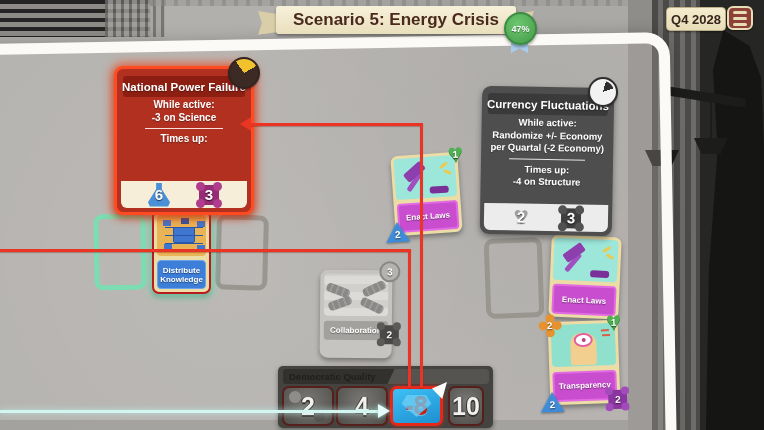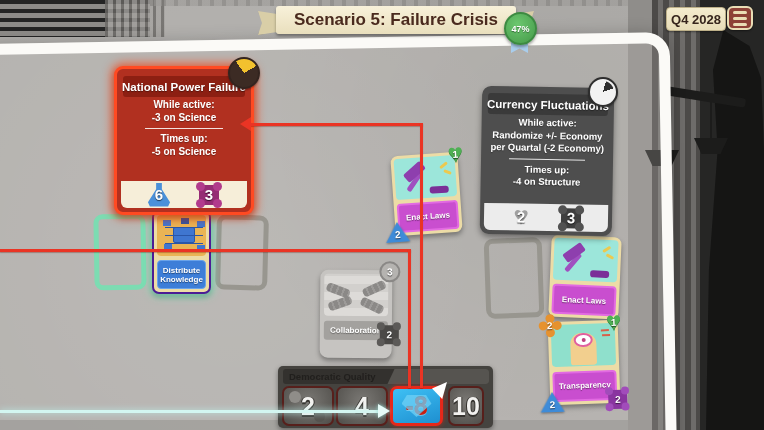--- a/index.html
+++ b/index.html
@@ -108,21 +108,21 @@
   .acard .top{position:relative;width:100%;height:55%;border-radius:4px;overflow:hidden;}
   .acard .label{position:absolute;left:3px;right:3px;bottom:3px;top:60%;border-radius:4px;
      display:flex;align-items:center;justify-content:center;text-align:center;}
   .acard .label span{color:#fff;font-weight:bold;font-size:8px;line-height:9px;
      text-shadow:0 1px 1px rgba(0,0,0,.45);}
   .acard.magenta .label{background:#c94ecf;border:2px solid #e26ae2;box-sizing:border-box;}
   .top.cyan{background:#9ce6da;}
   .top.teal2{background:#8fe0cc;}
   .top.yellow{background:#e9b455;}
   .glowteal{box-shadow:0 0 9px 2px rgba(110,230,180,.9),0 3px 5px rgba(0,0,0,.3);
-     border:2px solid #4c1d95;}
+     border:2px solid #b91c1c;}
   .dk-label{background:#3d7ed8;border:1px solid #6aa3ea;}
   
   .gavel{position:absolute;inset:0;}
   .gavel .head{position:absolute;left:9px;top:9px;width:22px;height:10px;background:#8e3fae;
      border-radius:2px;transform:rotate(-38deg);}
   .gavel .handle{position:absolute;left:17px;top:13px;width:5px;height:22px;background:#a050c0;
      border-radius:2px;transform:rotate(38deg);}
   .gavel .base{position:absolute;right:8px;bottom:4px;width:19px;height:7px;background:#7b2f98;
      border-radius:3px;}
   .gavel .spark{position:absolute;right:7px;top:8px;width:9px;height:3px;background:#ecc94f;
@@ -225,21 +225,21 @@
 <div class="abs art-string-l"></div>
 <div class="abs art-string-r"></div>
 <div class="abs art-scale-l"></div>
 <div class="abs art-scale-r"></div>
 <div class="abs art-bottom"></div>
 <div class="abs board"></div>
 
 <div class="abs banner-end l"></div>
 <div class="abs banner-end r"></div>
 <div class="abs banner">
-  <span>Scenario 5: Failure Crisis</span>
+  <span>Scenario 5: Energy Crisis</span>
 </div>
 <div class="abs prog-ribbon"></div>
 <div class="abs progress">
   <span>47%</span>
 </div>
 <div class="abs q-badge">
   <span>Q4 2028</span>
 </div>
 <div class="abs menu-btn">
   <i></i>
@@ -249,21 +249,20 @@
 
 <div class="abs event-card npf">
   <div class="ev-head">
     <span>National Power Failure</span>
   </div>
   <div class="ev-body">
     <div>While active:</div>
     <div>-3 on Science</div>
     <span class="ev-div"></span>
     <div>Times up:</div>
-    <div>-5 on Science</div>
   </div>
   <div class="ev-band">
     <div class="cost">
       <span class="flask"></span>
       <span class="num">6</span>
     </div>
     <div class="cost">
       <span class="netsq mag">
           <i></i>
         </span>

